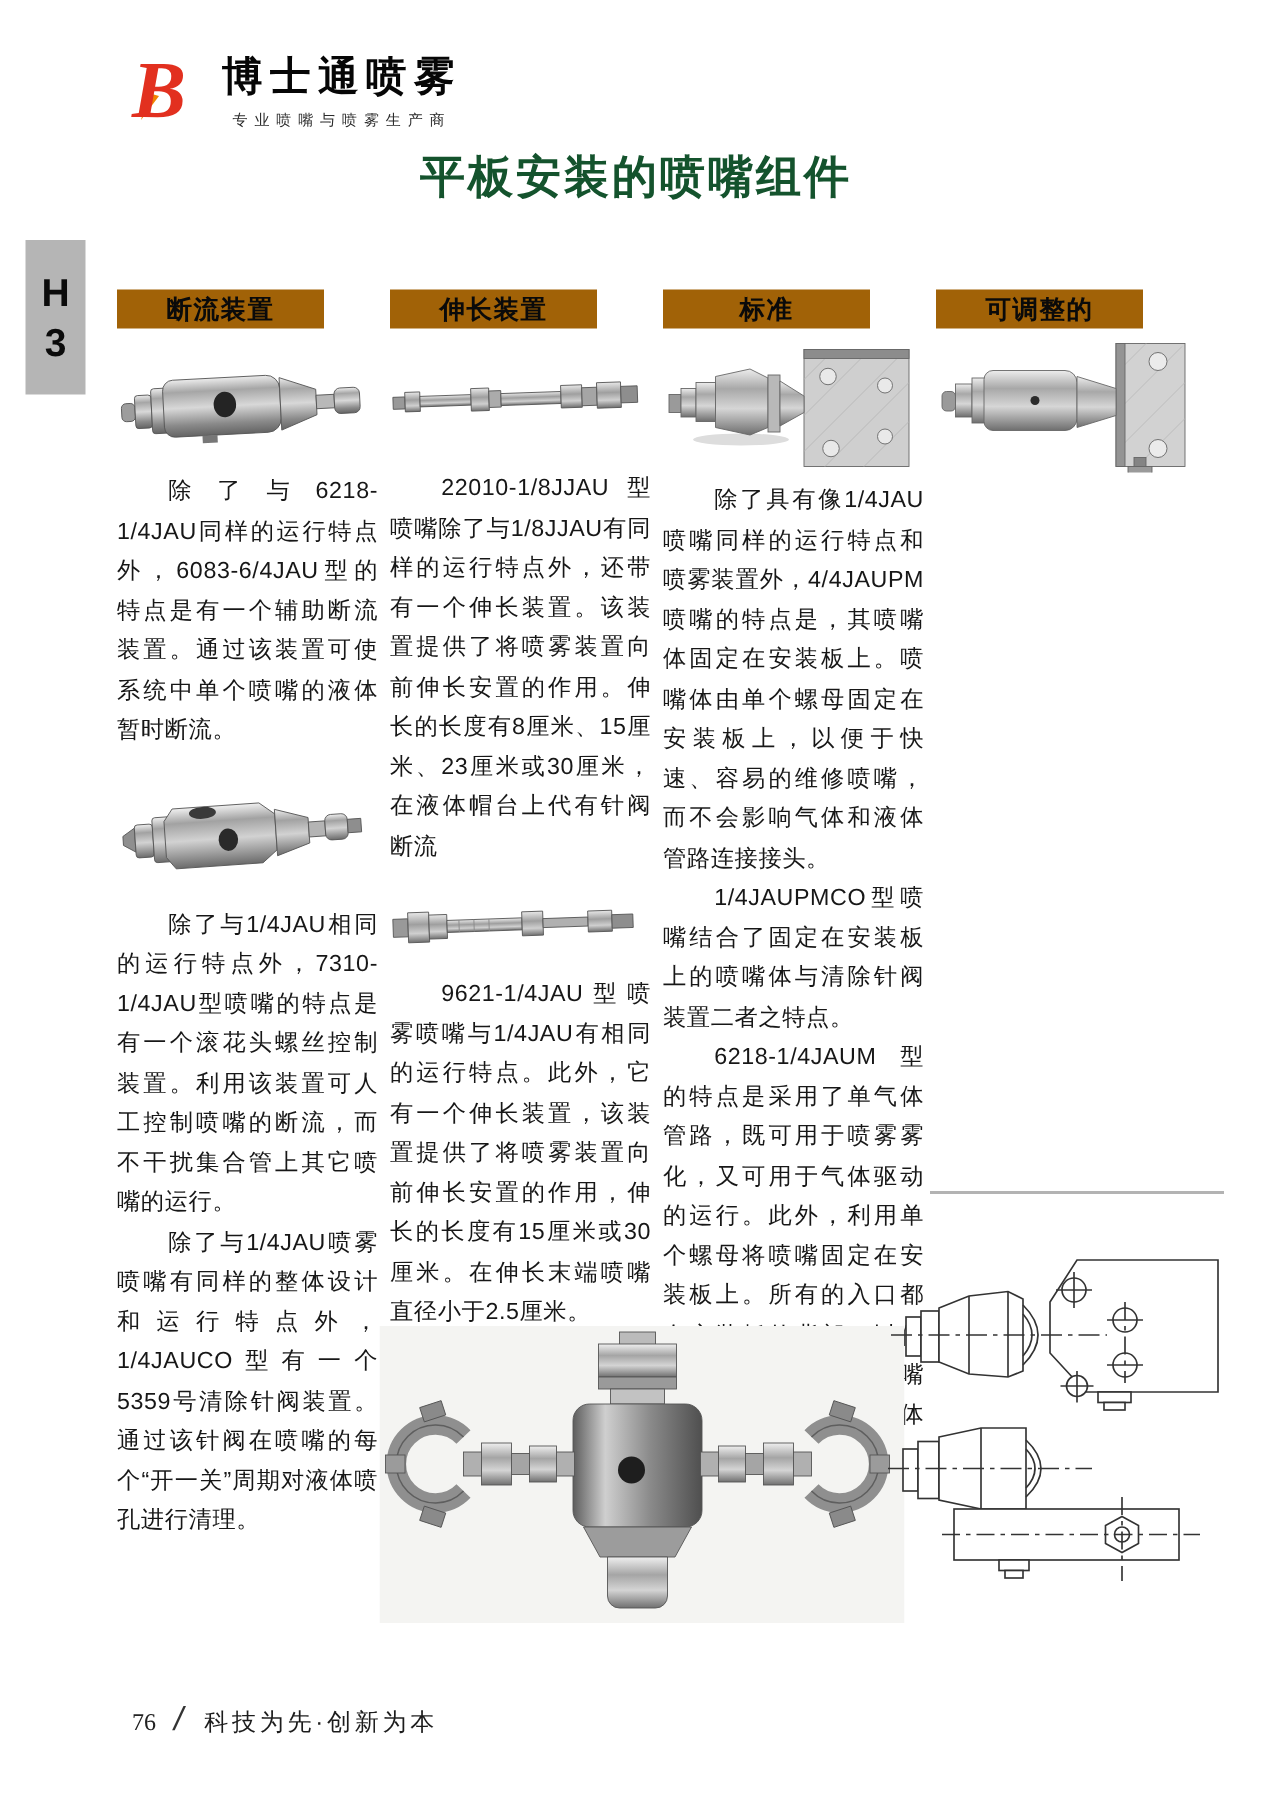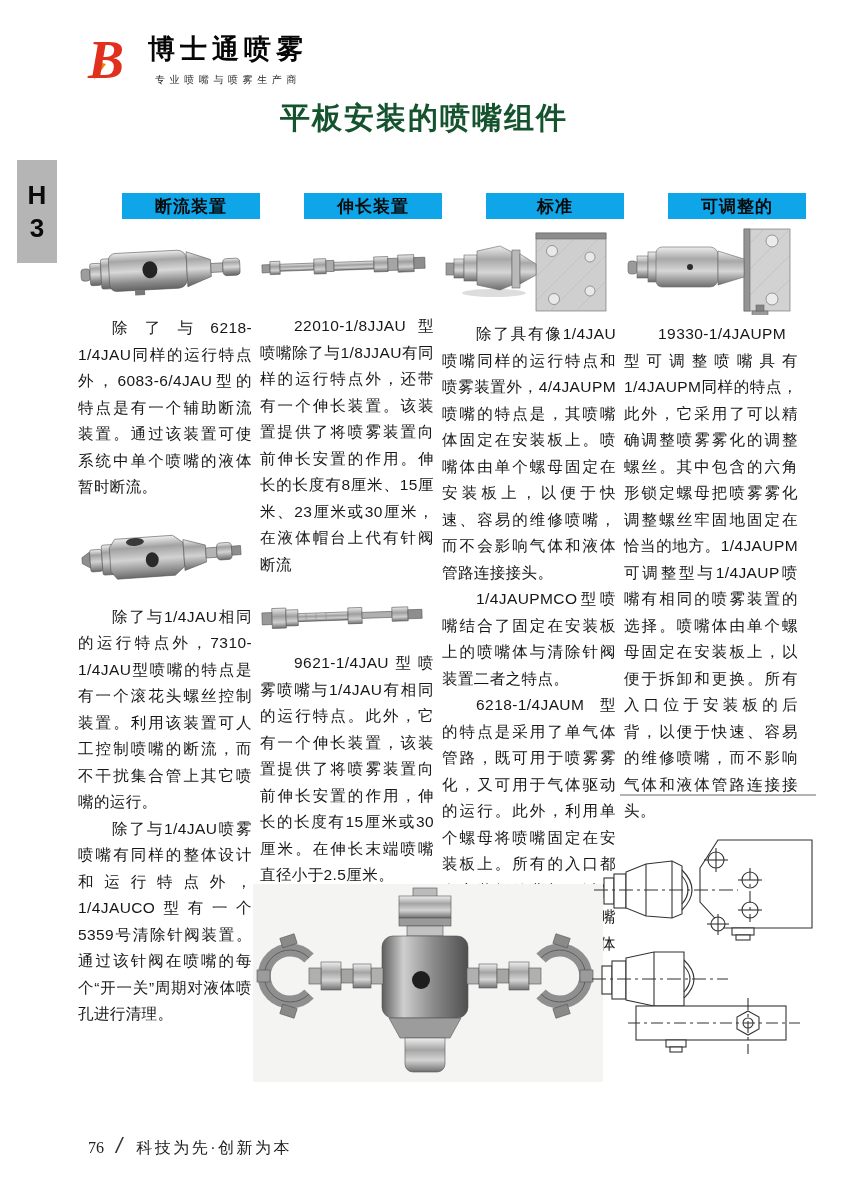--- a/index.html
+++ b/index.html
@@ -7,35 +7,35 @@
     width:848px;height:1200px;position:relative;background:#ffffff;
     font-family:"Liberation Sans","DejaVu Sans",sans-serif;color:#141414;
     -webkit-font-smoothing:antialiased;
   }
   .page{position:absolute;inset:0;width:848px;height:1200px;background:#fff;overflow:hidden;}
 
   
   .brand{position:absolute;left:84px;top:30px;display:flex;align-items:flex-start;}
   .brand-mark{width:56px;height:58px;flex:0 0 auto;}
   .brand-text{margin-left:8px;}
-  .brand-name{font-size:27px;font-weight:bold;letter-spacing:5px;color:#060606;line-height:30px;margin-top:6px;font-family:Liberation Mono, monospace;}
+  .brand-name{font-size:27px;font-weight:bold;letter-spacing:5px;color:#060606;line-height:30px;margin-top:6px;}
   .brand-tagline{font-size:10px;letter-spacing:4.6px;color:#2b2b2b;margin-top:7px;text-align:center;}
 
   .page-title{position:absolute;left:0;top:98px;width:100%;text-align:center;
     font-size:30px;font-weight:bold;letter-spacing:2px;color:#14532d;}
 
   .side-tab{position:absolute;left:17px;top:160px;width:40px;height:103px;background:#b5b5b5;
     display:flex;flex-direction:column;align-items:center;justify-content:center;gap:4px;
     font-size:26px;font-weight:bold;color:#0b0b0b;line-height:1.1;}
 
   
   .col{position:absolute;top:193px;width:174px;}
   .col-1{left:78px}.col-2{left:260px}.col-3{left:442px}.col-4{left:624px}
-  .col-header{width:138px;height:26px;background:#0ea5e9;display:flex;align-items:center;
-    justify-content:center;font-size:17px;font-weight:600;color:#0a0a0a;letter-spacing:1px;margin-left:44px;}
+  .col-header{width:138px;height:26px;background:#a16207;display:flex;align-items:center;
+    justify-content:center;font-size:17px;font-weight:600;color:#0a0a0a;letter-spacing:1px;}
   .col p{margin:0;text-align:justify;text-justify:inter-character;font-size:15.5px;
     line-height:26.5px;text-indent:2.2em;letter-spacing:0.4px;color:#171717;}
   .product-img{display:block;}
 
   .divider{position:absolute;left:620px;top:794px;width:196px;height:2px;background:#b3b3b3;}
 
   .bottom-photo{position:absolute;left:253px;top:876px;}
   .bottom-drawing{position:absolute;left:588px;top:828px;}
 
   .footer{position:absolute;left:88px;top:1133px;display:flex;align-items:baseline;text-align:center;}
@@ -205,21 +205,20 @@
         <rect x="4" y="36" width="9" height="13" rx="3" fill="#9a9a9a"></rect>
         <rect x="13" y="31" width="11" height="22" fill="url(#gE)"></rect>
         <rect x="24" y="27" width="14" height="30" fill="url(#gE)"></rect>
         <path d="M38 22 h48 a8 8 0 0 1 8 8 v24 a8 8 0 0 1 -8 8 h-48 a6 6 0 0 1 -6 -6 v-28 a6 6 0 0 1 6 -6 z" fill="url(#gE)"></path>
         <circle cx="66" cy="42" r="3" fill="#2c2c2c" stroke="none"></circle>
         <path d="M94 26 L120 34 L120 52 L94 60 Z" fill="url(#gE)"></path>
         <rect x="128" y="86" width="16" height="6" fill="#9a9a9a"></rect>
         <rect x="132" y="80" width="8" height="6" fill="#848484"></rect>
       </g>
     </svg>
-    <p style="margin-top:6px">19330-1/4JAUPM型可调整喷嘴具有1/4JAUPM同样的特点，此外，它采用了可以精确调整喷雾雾化的调整螺丝。其中包含的六角形锁定螺母把喷雾雾化调整螺丝牢固地固定在恰当的地方。1/4JAUPM可调整型与1/4JAUP喷嘴有相同的喷雾装置的选择。喷嘴体由单个螺母固定在安装板上，以便于拆卸和更换。所有入口位于安装板的后背，以便于快速、容易的维修喷嘴，而不影响气体和液体管路连接接头。</p>
   </div>
 
   <div class="divider"></div>
 
   <svg class="bottom-photo" width="350" height="210" viewBox="0 0 350 210" aria-hidden="true">
     <defs>
       <linearGradient id="gG" x1="0" y1="0" x2="0" y2="1">
         <stop offset="0" stop-color="#efefef"></stop>
           <stop offset="0.35" stop-color="#a5a5a5"></stop>
         <stop offset="0.65" stop-color="#d4d4d4"></stop>

